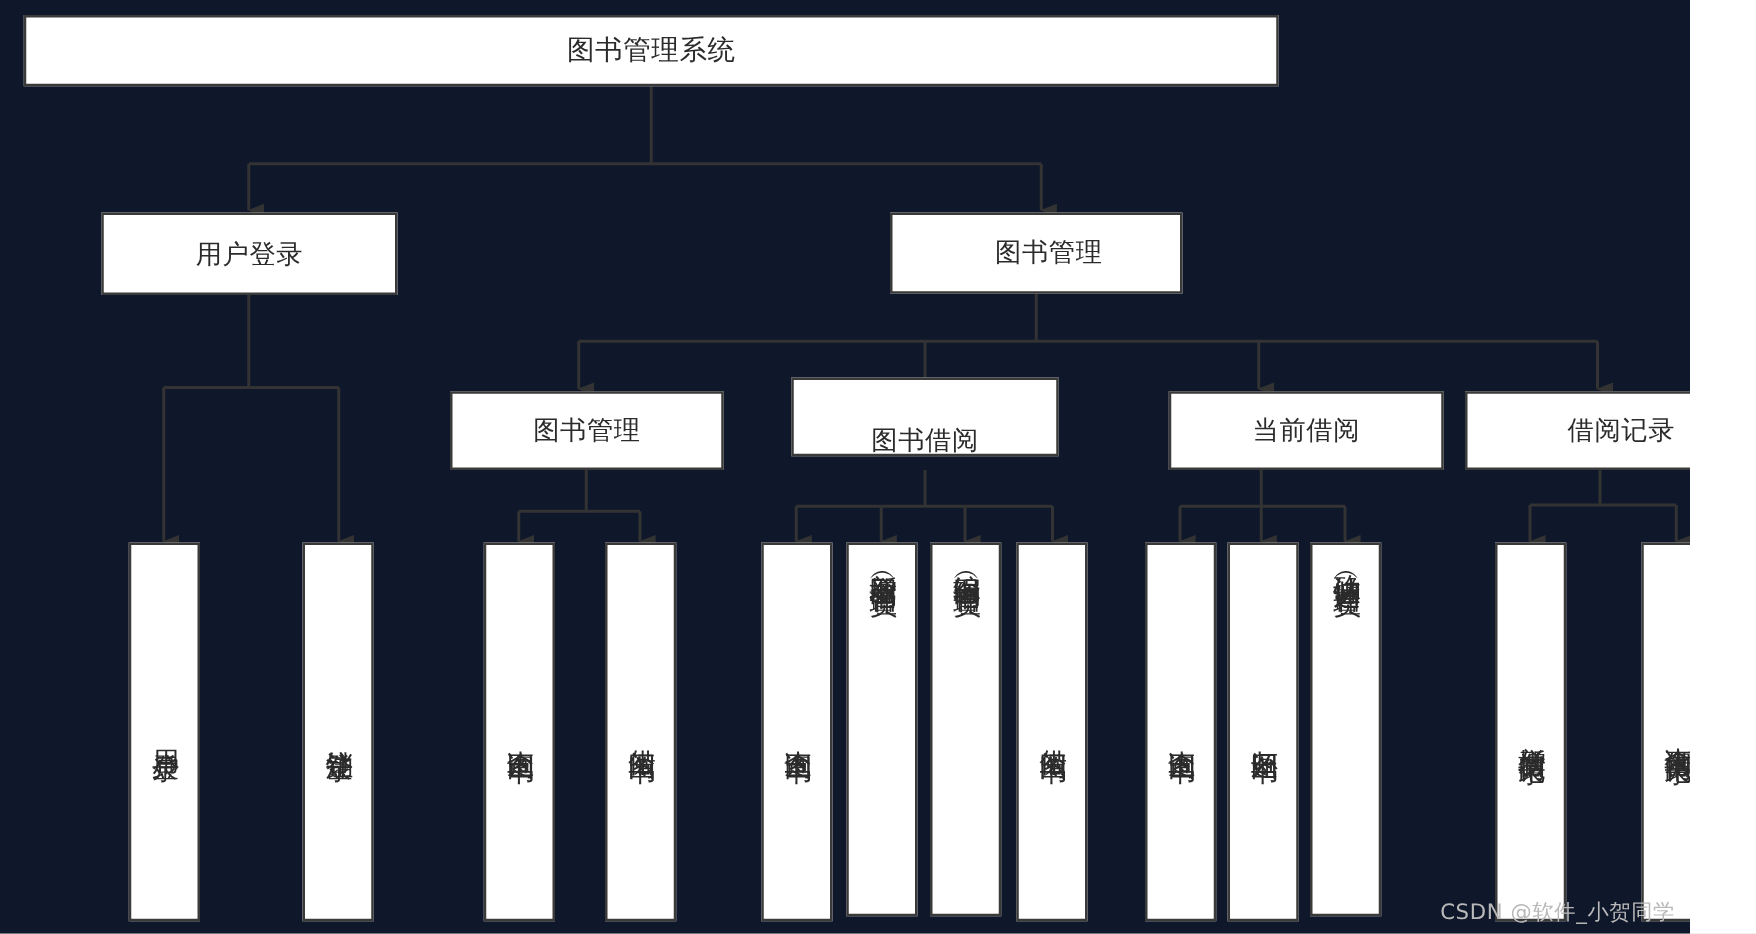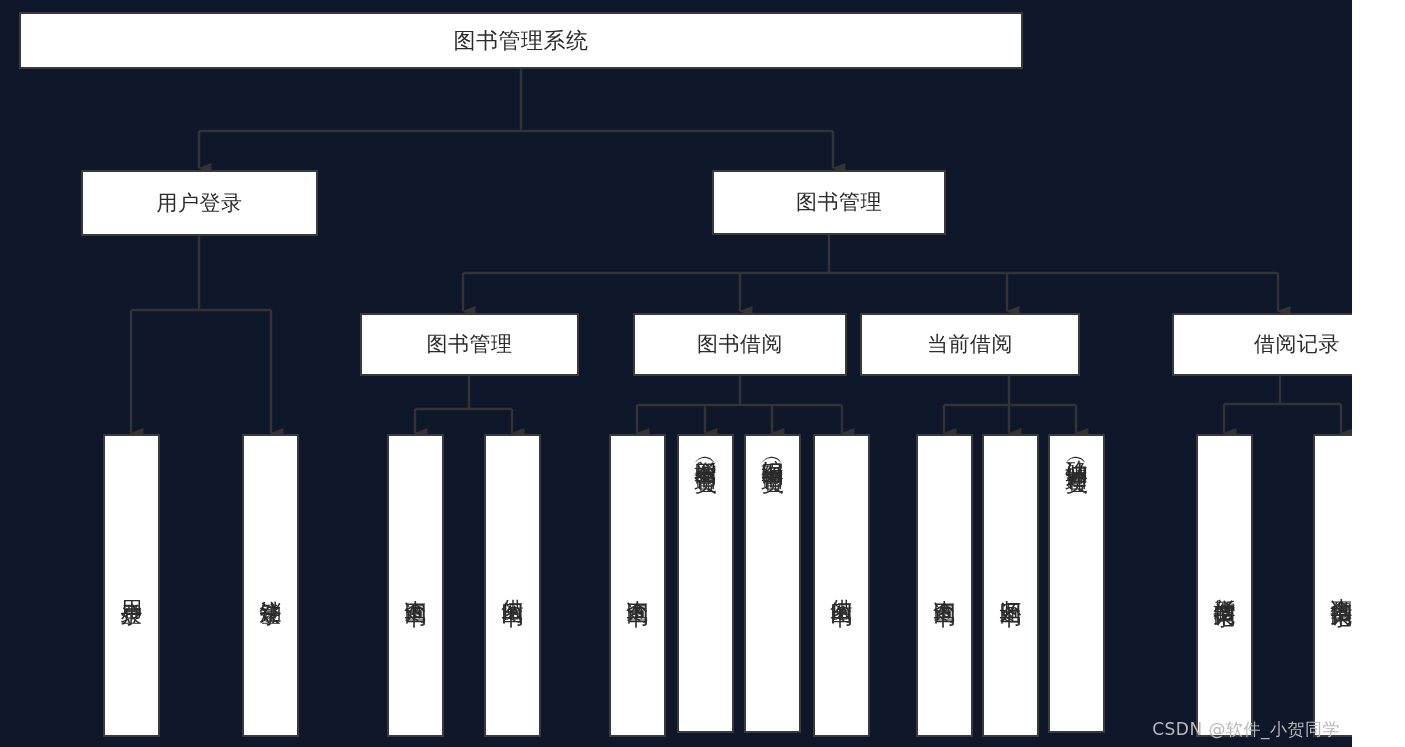--- a/index.html
+++ b/index.html
@@ -141,25 +141,25 @@
   </div>
 
   <div class="node horiz" style="left:712px; top:170px; width:234px; height:65px;padding-left:20px;">
     <span class="label">图书管理</span>
   </div>
 
   <div class="node horiz" style="left:360px; top:313px; width:219px; height:63px;">
     <span class="label">图书管理</span>
   </div>
 
-  <div class="node horiz" style="left:633px; top:313px; width:214px; height:63px;">
+  <div class="node horiz" style="left:633px; top:302px; width:214px; height:63px;align-items:flex-end;">
     <span class="label">图书借阅</span>
   </div>
 
-  <div class="node horiz" style="left:860px; top:313px; width:220px; height:63px;align-items:center;">
+  <div class="node horiz" style="left:935px; top:313px; width:220px; height:63px;align-items:center;">
     <span class="label">当前借阅</span>
   </div>
 
   <div class="node horiz" style="left:1172px; top:313px; width:216px; height:63px;padding-left:34px;">
     <span class="label">借阅记录</span>
   </div>
 
   <div class="node vert mid" style="left:103px; top:434px; width:57px; height:303px;">
     <span class="label">用户登录</span>
   </div>

